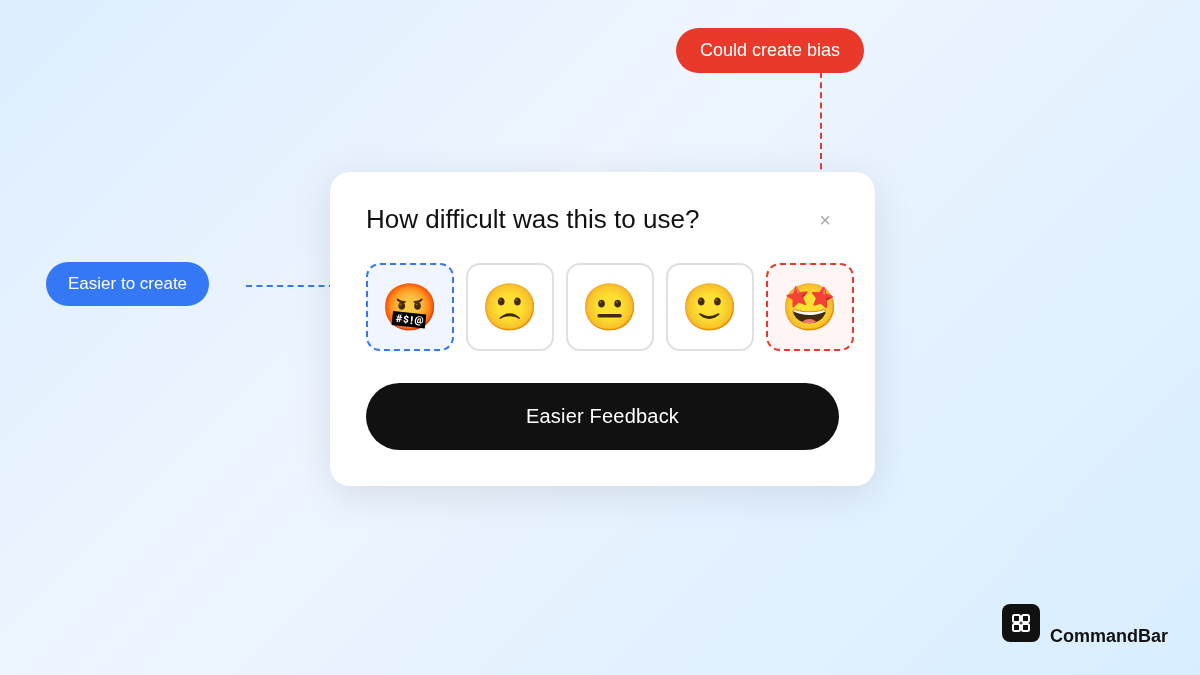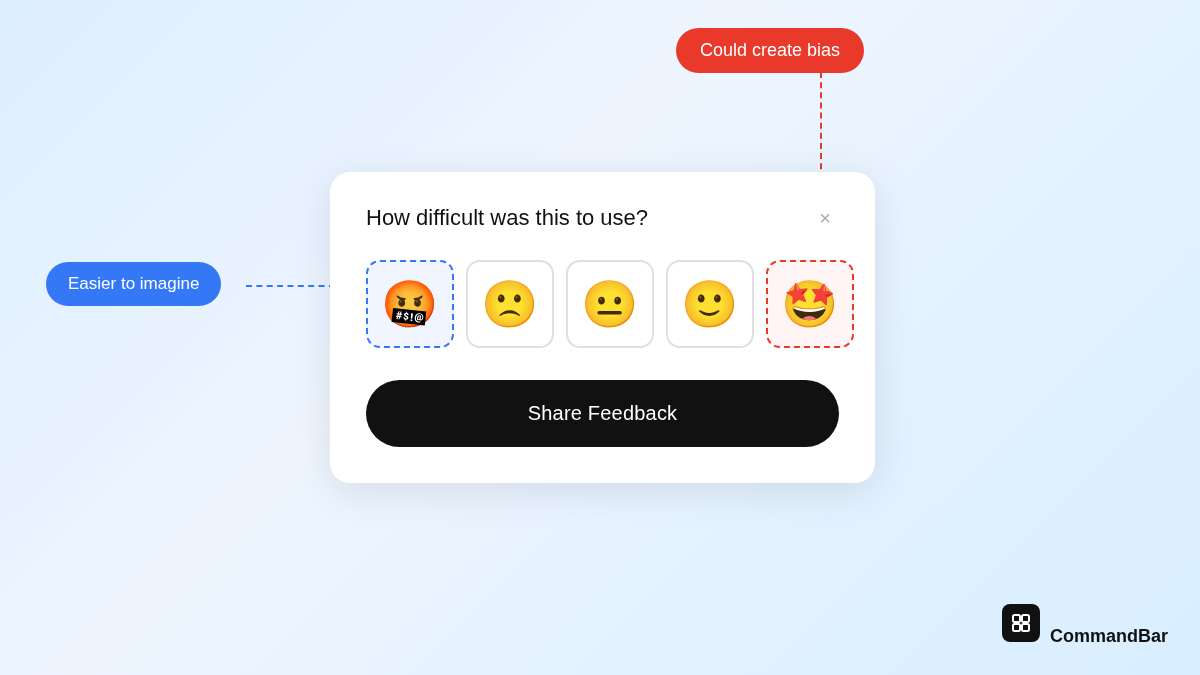--- a/index.html
+++ b/index.html
@@ -74,21 +74,21 @@
     }
 
     .dialog-header {
       display: flex;
       justify-content: space-between;
       align-items: center;
       margin-bottom: 28px;
     }
 
     .dialog-title {
-      font-size: 22px;
+      font-size: 26px;
       font-weight: 500;
       color: #111;
     }
 
     .close-btn {
       background: none;
       border: none;
       font-size: 20px;
       color: #aaa;
       cursor: pointer;
@@ -172,21 +172,21 @@
 </head>
 <body>
 
 <div class="bias-bubble">
   <span>Could create bias</span>
 </div>
 
 <div class="bias-line"></div>
 
 <div class="imagine-bubble">
-  <span>Easier to imagine</span>
+  <span>Easier to create</span>
 </div>
 
 <div class="imagine-line"></div>
 
 <div class="dialog">
 
   <div class="dialog-header">
     <span class="dialog-title">How difficult was this to use?</span>
     <button class="close-btn">×</button>
   </div>
@@ -197,21 +197,21 @@
 
     <button class="emoji-option">🙁</button>
 
     <button class="emoji-option">😐</button>
 
     <button class="emoji-option">🙂</button>
 
     <button class="emoji-option selected-red">🤩</button>
   </div>
 
-  <button class="share-btn">Share Feedback</button>
+  <button class="share-btn">Easier Feedback</button>
 </div>
 
 <div class="commandbar-logo">
   <div class="cb-icon">
     <svg width="22" height="22" viewBox="0 0 22 22" fill="none" xmlns="http://www.w3.org/2000/svg">
       <rect x="3" y="3" width="7" height="7" rx="1.5" stroke="white" stroke-width="2" fill="none"></rect>
       <rect x="12" y="3" width="7" height="7" rx="1.5" stroke="white" stroke-width="2" fill="none"></rect>
       <rect x="3" y="12" width="7" height="7" rx="1.5" stroke="white" stroke-width="2" fill="none"></rect>
       <rect x="12" y="12" width="7" height="7" rx="1.5" stroke="white" stroke-width="2" fill="none"></rect>
     </svg>

